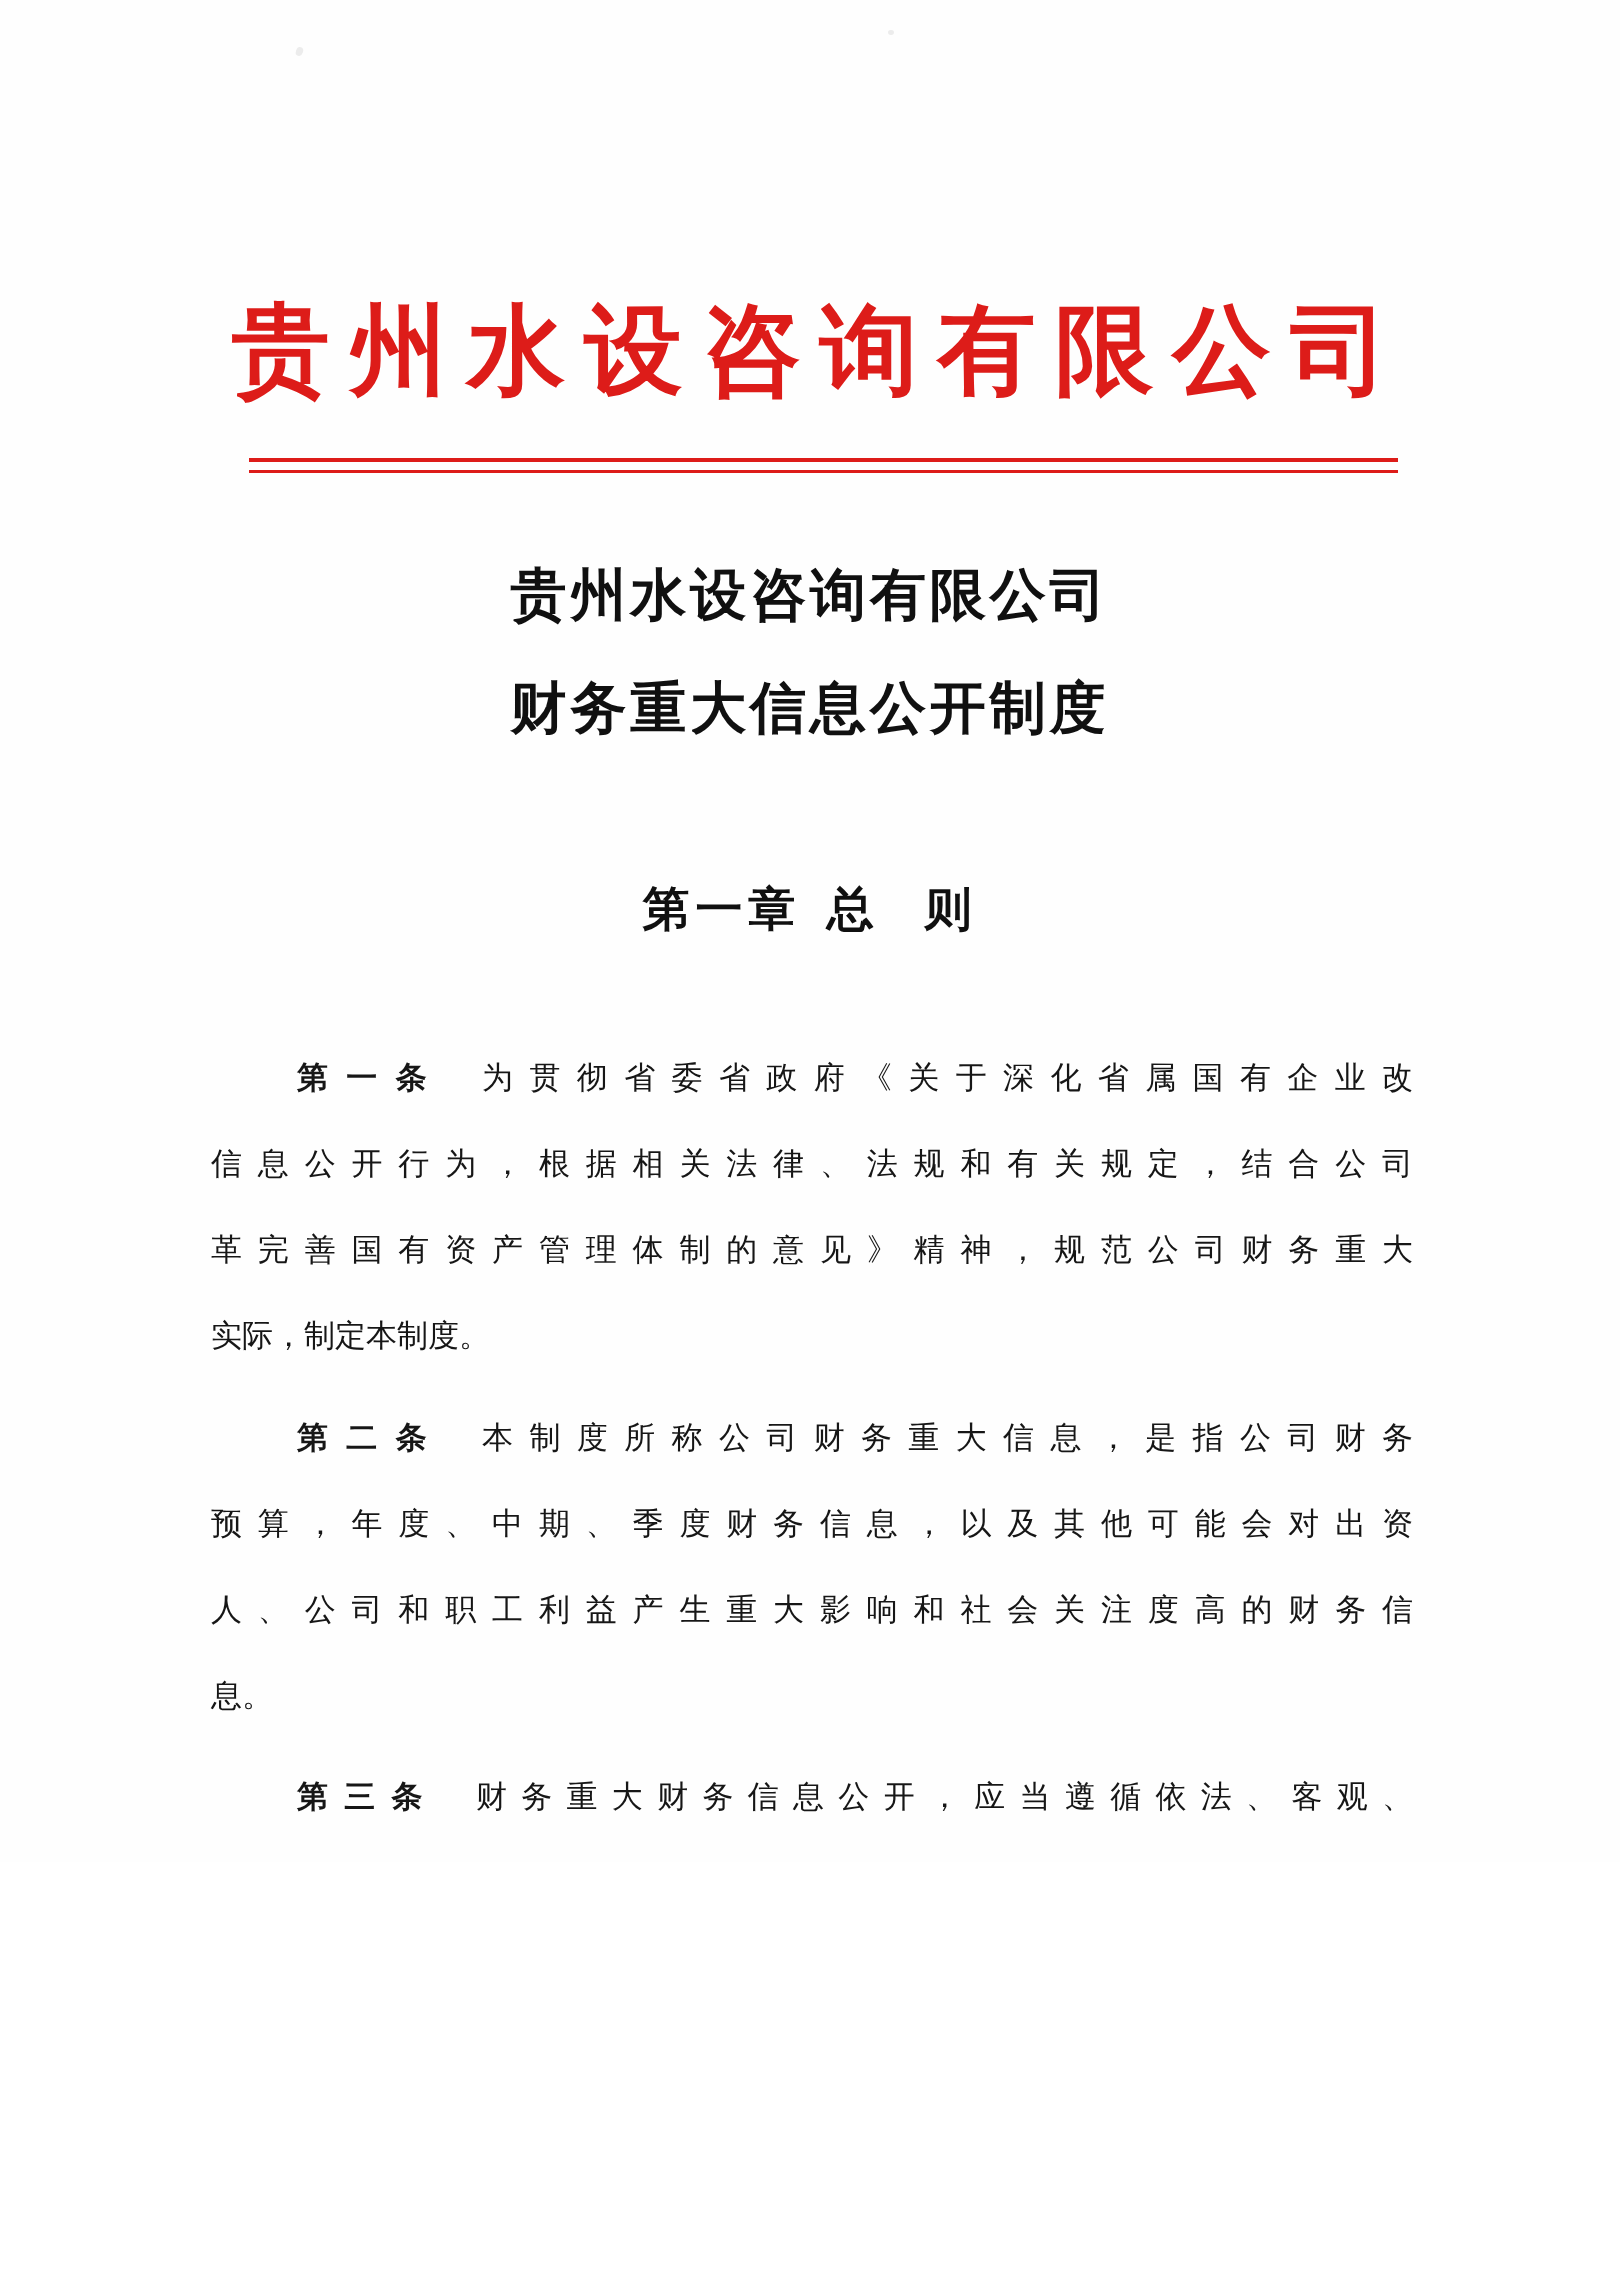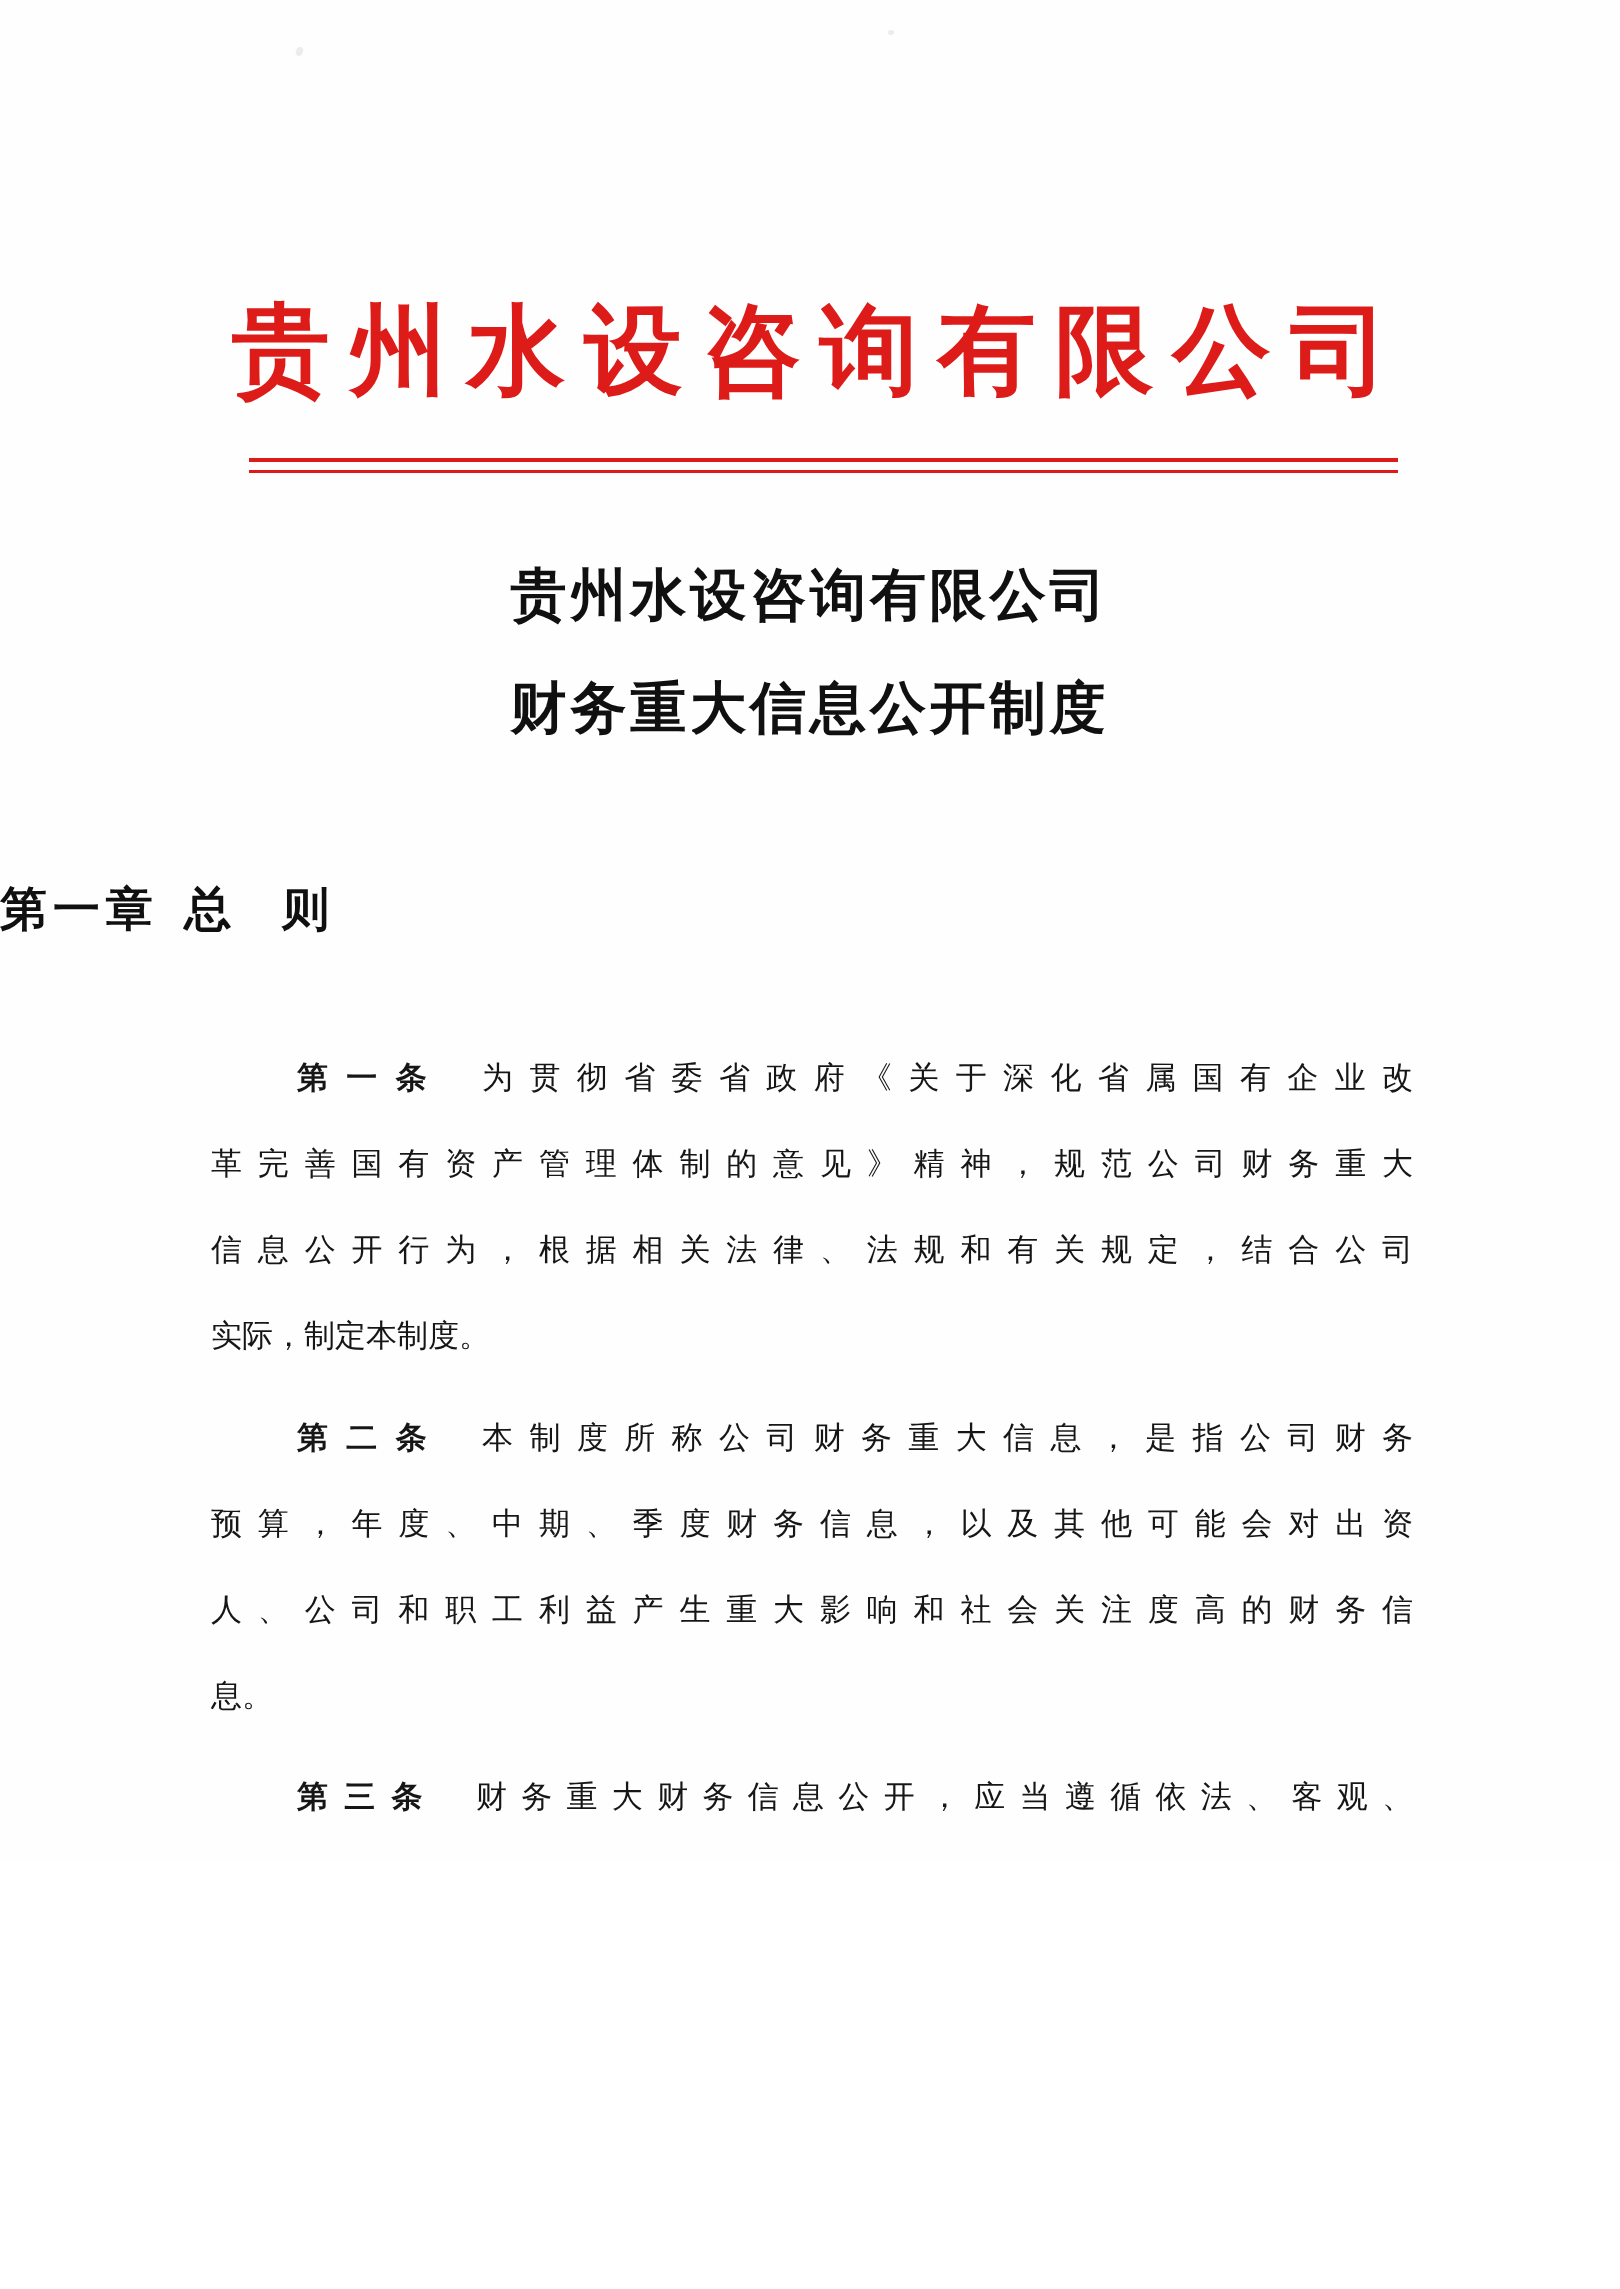--- a/index.html
+++ b/index.html
@@ -67,20 +67,21 @@
     color: #101010;
   }
   .doc-title .t-line { margin-bottom: 57px; }
 
   
   .chapter {
     position: absolute;
     left: 0;
     top: 885px;
     width: 100%;
+    text-align: center;
     font-family: "Liberation Sans", sans-serif;
     font-weight: 700;
     font-size: 47px;
     line-height: 1;
     letter-spacing: 5.9px;
     color: #101010;
     white-space: nowrap;
   }
   .chapter .ch-num { margin-right: 25.5px; }
   .chapter .ch-c2 { margin-left: 45px; }
@@ -144,22 +145,22 @@
   <div class="chapter">
     <span class="ch-num">第一章</span><span class="ch-c1">总</span><span class="ch-c2">则</span>
   </div>
 
   <div class="body-text">
 
     <div class="para">
       <div class="line full first">
         <span class="art-label">第一条</span><span>为贯彻省委省政府《关于深化省属国有企业改</span>
       </div>
+      <div class="line full">信息公开行为，根据相关法律、法规和有关规定，结合公司</div>
       <div class="line full">革完善国有资产管理体制的意见》精神，规范公司财务重大</div>
-      <div class="line full">信息公开行为，根据相关法律、法规和有关规定，结合公司</div>
       <div class="line last">实际，制定本制度。</div>
     </div>
 
     <div class="para">
       <div class="line full first">
         <span class="art-label">第二条</span><span>本制度所称公司财务重大信息，是指公司财务</span>
       </div>
       <div class="line full">预算，年度、中期、季度财务信息，以及其他可能会对出资</div>
       <div class="line full">人、公司和职工利益产生重大影响和社会关注度高的财务信</div>
       <div class="line last">息。</div>

